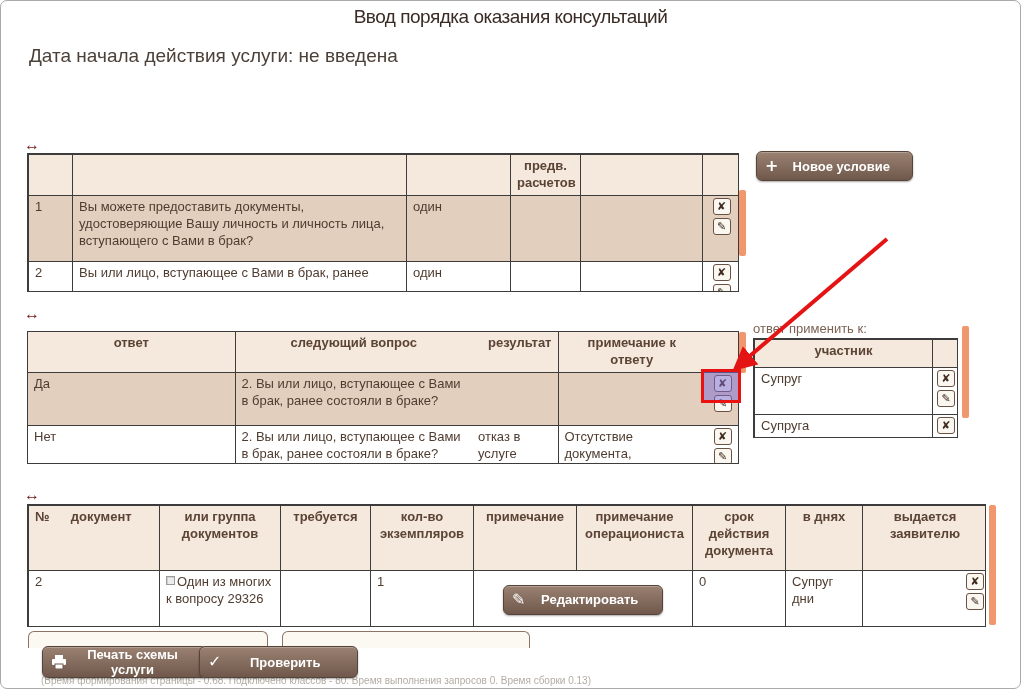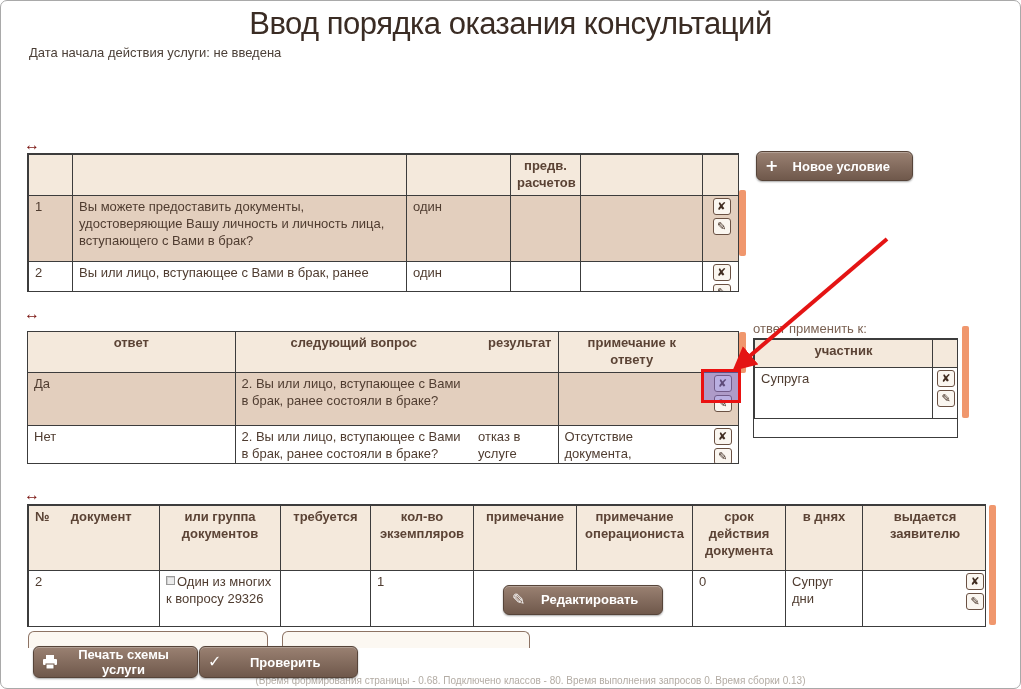--- a/index.html
+++ b/index.html
@@ -1,22 +1,22 @@
 <!DOCTYPE html>
 <html><head>
 <meta charset="utf-8">
 <style>
   * { margin:0; padding:0; box-sizing:border-box; }
   html,body { width:1021px; height:689px; overflow:hidden; background:#fff;
               font-family:"Liberation Sans","DejaVu Sans",sans-serif; }
   .page { position:absolute; inset:0; background:#fff; border:1px solid #a9a9a9; border-radius:7px; }
 
   .title { position:absolute; top:5px; left:0; width:100%; text-align:center;
-           font-size:31px; color:#3a2c24; letter-spacing:-0.5px; }
-  .meta { position:absolute; left:28px; font-size:13px; color:#4c4038; }
+           font-size:19px; color:#3a2c24; letter-spacing:-0.5px; }
+  .meta { position:absolute; left:28px; font-size:19px; color:#4c4038; }
   .service-box { position:absolute; left:26px; top:85px; width:968px; height:49px;
                  background:#f1e3d3; border:1px solid #9b8577; border-radius:5px;
                  display:flex; align-items:center; padding-left:12px;
                  font-size:13px; color:#4c3d33;
                  box-shadow: inset 0 0 0 1px rgba(255,255,255,.55); }
 
   .resize { position:absolute; font-size:16px; font-weight:bold; color:#7a1410; line-height:1; }
 
   .twrap { position:absolute; overflow:hidden; border:1px solid #3c3c3c; background:#fff; }
   table { border-collapse:collapse; table-layout:fixed; }
@@ -59,21 +59,21 @@
 
   .ghost { position:absolute; height:17px; background:#fcf8f2; border:1px solid #8d7364;
            border-bottom:none; border-radius:6px 6px 0 0; z-index:1; }
   .frontbtn { z-index:2; }
 
   .highlight-box { position:absolute; left:700px; top:368px; width:40px; height:34px;
                    border:3px solid #ea1111; background:rgba(122,104,210,0.5);
                    z-index:55; pointer-events:none; }
   .arrow-overlay { position:absolute; inset:0; pointer-events:none; z-index:60; }
 
-  .footer-note { position:absolute; left:40px; right:0; top:674px; text-align:center;
+  .footer-note { position:absolute; left:40px; right:0; top:674px; text-align:left;
                  font-size:10px; color:#b3aca4; }
 
   .group-icon { display:inline-block; width:9px; height:9px; border:1px solid #9a9a9a;
                 background:#ececec; margin-right:2px; vertical-align:1px;
                 box-shadow:inset 1px 1px 0 #cfcfcf; }
   .doc-hdr-first { display:flex; }
   .doc-hdr-first .docspan { flex:1; text-align:center; }
 </style>
 </head>
 <body>
@@ -197,20 +197,29 @@
   <div class="twrap" style="left:752px;top:337px;width:205px;height:100px">
     <table class="gridtbl" style="width:205px">
       <colgroup>
           <col style="width:178px">
           <col style="width:27px">
         </colgroup>
       <tbody>
           <tr class="hdr" style="height:28px">
         <th class="cell center">участник</th>
         <th></th>
+      </tr>
+      <tr class="row-white" style="height:47px">
+        <td class="cell">Супруг</td>
+        <td class="acts">
+              <div class="actstack">
+          <button class="ibtn">✘</button>
+          <button class="ibtn">✎</button>
+        </div>
+            </td>
       </tr>
       <tr class="row-white" style="height:51px">
         <td class="cell">Супруга</td>
         <td class="acts">
               <div class="actstack">
           <button class="ibtn">✘</button>
           <button class="ibtn">✎</button>
         </div>
             </td>
       </tr>
@@ -277,21 +286,21 @@
     </tbody>
       </table>
   </div>
   <div class="vtrack" style="left:988px;top:503px;height:122px">
     <div class="vthumb" style="top:1px;height:120px"></div>
   </div>
 
   <div class="ghost" style="left:27px;top:630px;width:240px"></div>
   <div class="ghost" style="left:281px;top:630px;width:248px"></div>
 
-  <button class="brown-btn frontbtn" style="left:32px;top:645px;width:165px;height:32px">
+  <button class="brown-btn frontbtn" style="left:41px;top:645px;width:165px;height:32px">
     <span style="display:inline-flex">
       <svg width="16" height="14" viewBox="0 0 16 14">
           <rect x="4" y="0" width="8" height="4" fill="#fff"></rect>
           <rect x="1" y="4" width="14" height="6" rx="1" fill="#fff"></rect>
           <rect x="4" y="9" width="8" height="5" fill="#fff" stroke="#6f584b" stroke-width="1"></rect>
         </svg>
     </span>
     <span class="lbl">Печать схемы услуги</span>
   </button>
   <button class="brown-btn frontbtn" style="left:198px;top:645px;width:159px;height:32px">

